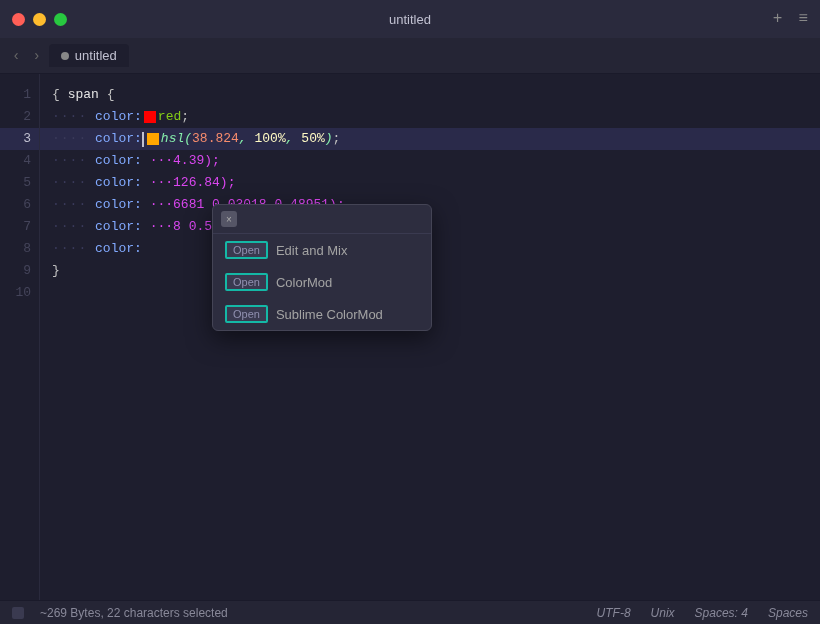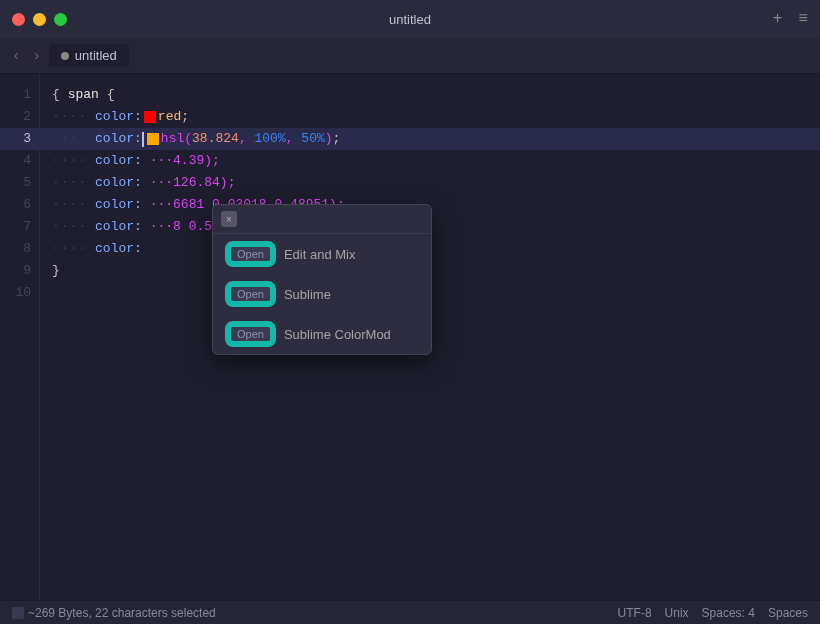--- a/index.html
+++ b/index.html
@@ -159,24 +159,24 @@
     }
     .color-orange-swatch {
       display: inline-block;
       width: 12px;
       height: 12px;
       background: #ffa500;
       vertical-align: middle;
       margin-right: 2px;
       margin-left: 2px;
     }
-    .val-red { color: #fdba74; }
-    .val-hsl { color: #d946ef; }
+    .val-red { color: #84cc16; }
+    .val-hsl { color: #86efac; font-style: italic; }
     .val-num { color: #f78c6c; }
-    .val-pct { color: #3b82f6; }
+    .val-pct { color: #fef9c3; }
     .val-dark { color: #d946ef; }
     .bracket { color: #c0c0c0; }
     .dots { color: #3a3a5a; letter-spacing: 1px; }
     .semicol { color: #c0c0c0; }
     .cursor-line {
       display: inline-block;
       width: 2px;
       height: 15px;
       background: #c0c0d0;
       vertical-align: middle;
@@ -221,22 +221,22 @@
       gap: 8px;
       padding: 7px 12px;
       cursor: pointer;
       font-family: -apple-system, sans-serif;
     }
     .popup-open-badge {
       background: #3a3a50;
       color: #9090b0;
       font-size: 11px;
       padding: 1px 6px;
-      border-radius: 8px;
-      border: 6px solid #14b8a6;
+      border-radius: 2px;
+      border: 2px solid #14b8a6;
       font-family: -apple-system, sans-serif;
     }
     .popup-item-label {
       color: #a3a3a3;
       font-size: 13px;
     }
 
     
     .statusbar {
       height: 24px;
@@ -247,33 +247,34 @@
       padding: 0 12px;
       font-size: 12px;
       font-family: -apple-system, sans-serif;
       color: #888899;
       gap: 4px;
       flex-shrink: 0;
     }
     .status-left {
       display: flex;
       align-items: center;
-      gap: 4px;
+      gap: 16px;
       flex: 1;
     }
     .status-swatch {
       width: 12px;
       height: 12px;
       background: #3a3a50;
       border-radius: 2px;
     }
     .status-right {
       display: flex;
       align-items: center;
-      gap: 13px;
+      gap: 20px;
+      font-style: italic;
     }
     .status-item {
       color: #888899;
       cursor: pointer;
     }
   </style>
 </head>
 <body>
 
 <div class="titlebar">
@@ -358,21 +359,21 @@
         <div class="popup-close-btn">
           <span>×</span>
         </div>
       </div>
       <div class="popup-item">
         <span class="popup-open-badge">Open</span>
         <span class="popup-item-label">Edit and Mix</span>
       </div>
       <div class="popup-item">
         <span class="popup-open-badge">Open</span>
-        <span class="popup-item-label">Sublime</span>
+        <span class="popup-item-label">ColorMod</span>
       </div>
       <div class="popup-item">
         <span class="popup-open-badge">Open</span>
         <span class="popup-item-label">Sublime ColorMod</span>
       </div>
     </div>
   </div>
 </div>
 
 <div class="statusbar">

